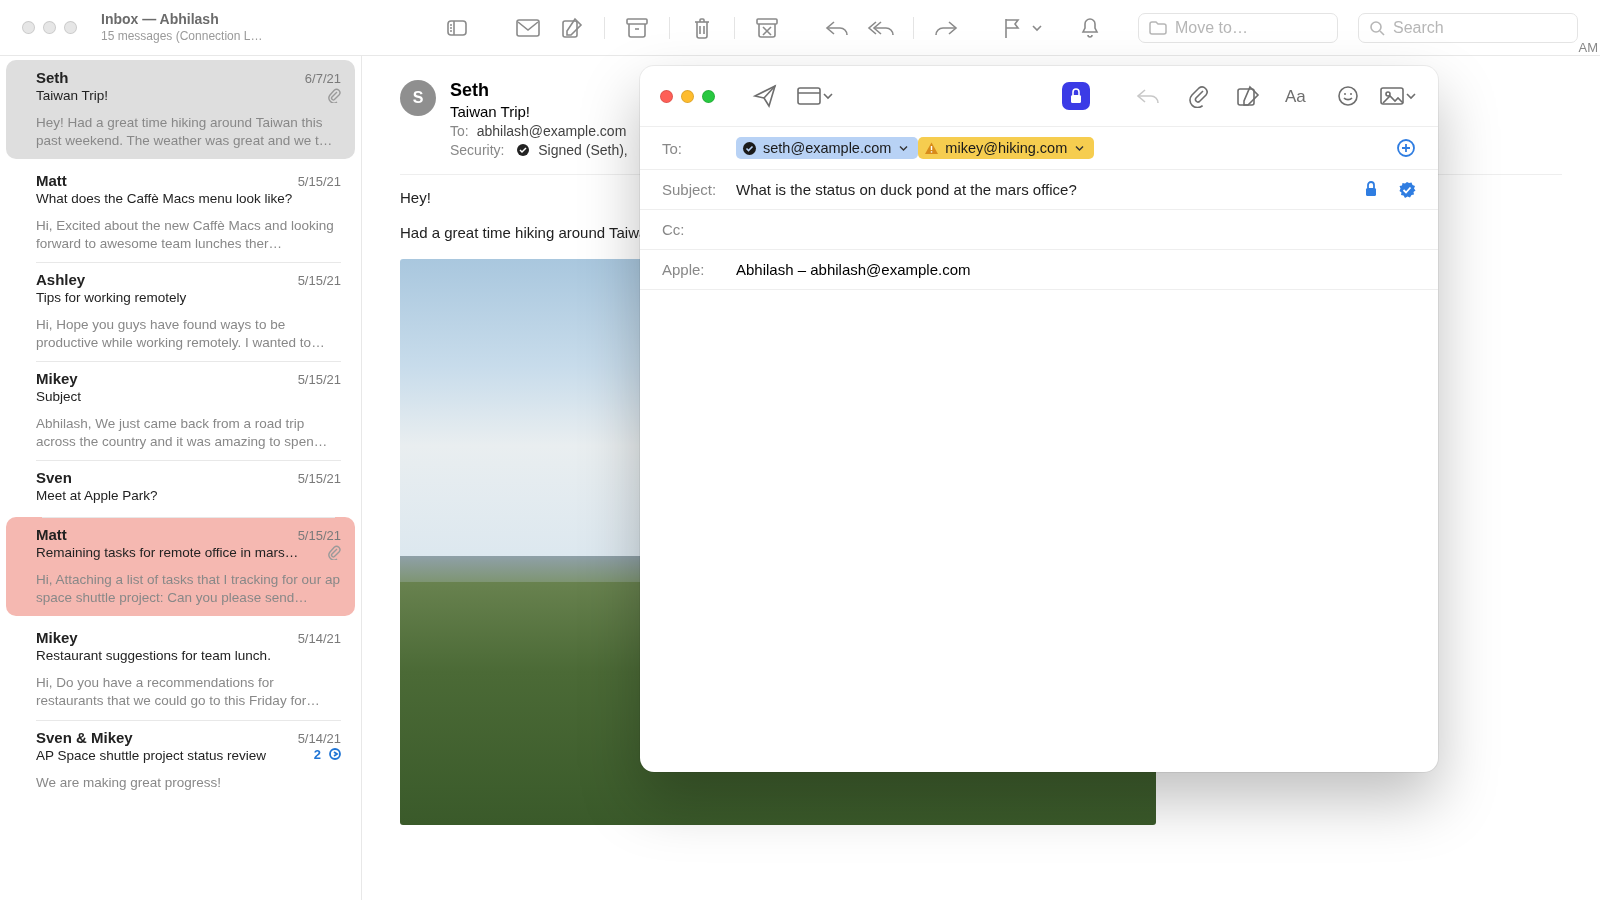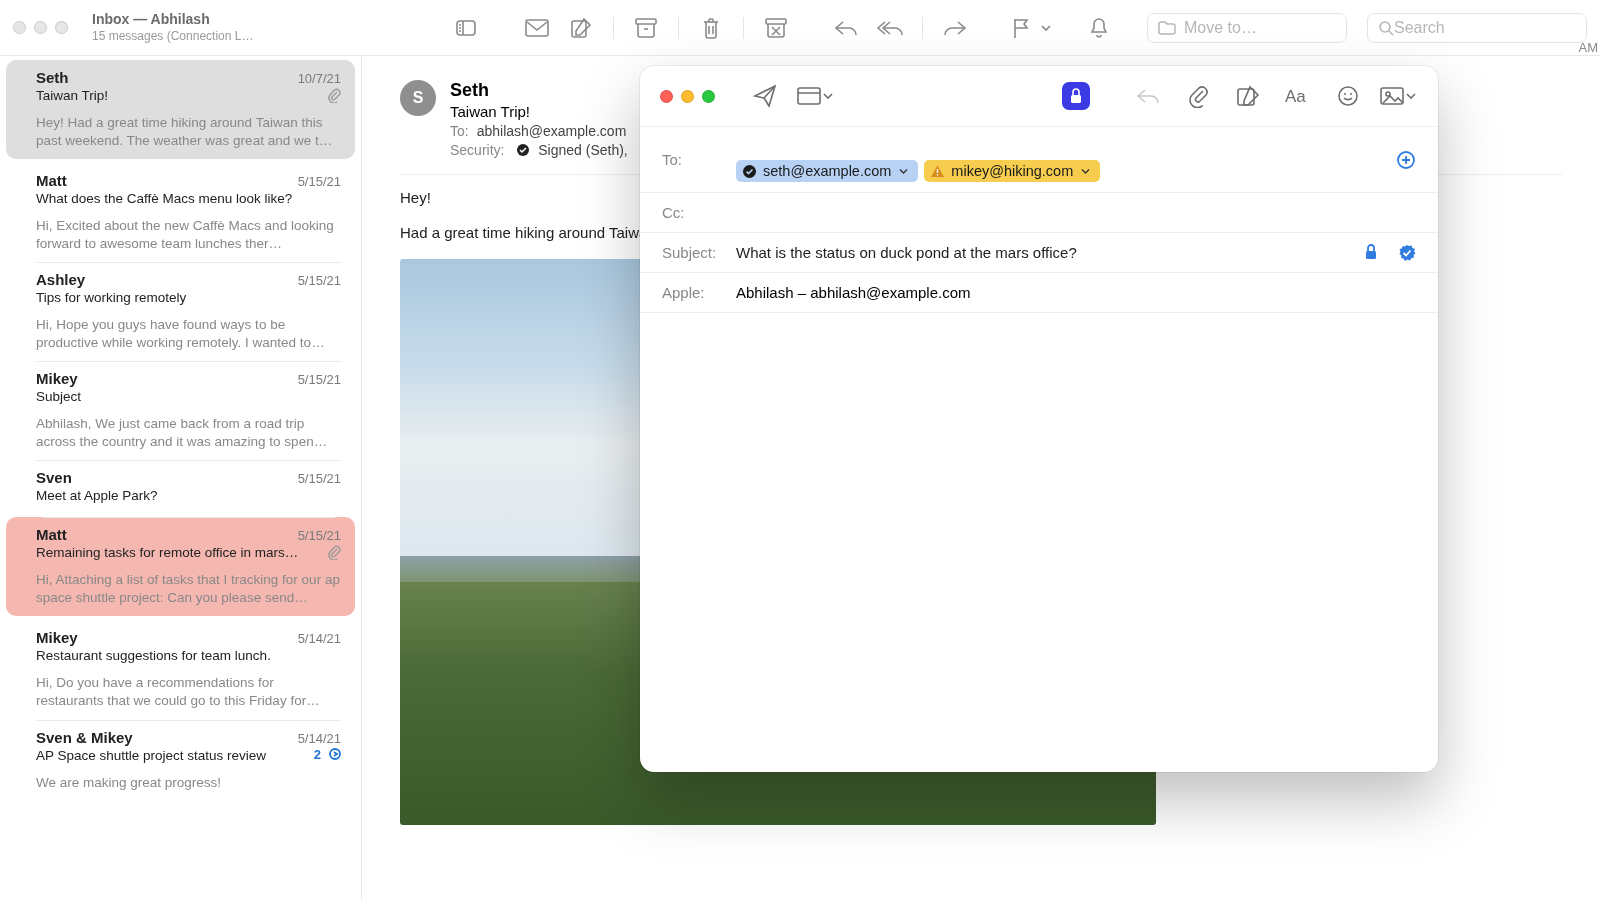--- a/index.html
+++ b/index.html
@@ -2,32 +2,32 @@
 <html><head>
 <meta charset="utf-8">
 <style>
 * { margin: 0; padding: 0; box-sizing: border-box; font-family: -apple-system, BlinkMacSystemFont, "Helvetica Neue", sans-serif; }
 body { width: 1600px; height: 900px; background: #fff; overflow: hidden; position: relative; -webkit-font-smoothing: antialiased; }
 
 
 .main-window { position: absolute; top: 0; left: 0; width: 100%; height: 100%; background: #fff; display: flex; flex-direction: column; border-radius: 12px; overflow: hidden; }
 
 
-.toolbar { height: 56px; display: flex; align-items: center; padding: 0 13px; border-bottom: 1px solid #e8e8e8; gap: 8px; }
+.toolbar { height: 56px; display: flex; align-items: center; padding: 0 22px; border-bottom: 1px solid #e8e8e8; gap: 8px; }
 .traffic-lights { display: flex; gap: 8px; margin-right: 16px; }
 .traffic-light { width: 13px; height: 13px; border-radius: 50%; border: 1px solid rgba(0,0,0,0.12); background: #e6e6e6; }
 .title-block { display: flex; flex-direction: column; line-height: 1.25; margin-right: auto; min-width: 220px; }
 .title-main { font-weight: 700; font-size: 14px; color: #6b6b6b; }
 .title-sub { font-size: 12px; color: #9a9a9a; }
 .sidebar-toggle { width: 30px; height: 30px; border-radius: 7px; display:flex; align-items:center; justify-content:center; color:#8b8b8b; margin-left:8px; }
 .tb-icon { color: #8a8a8a; width: 36px; height: 32px; display:flex; align-items:center; justify-content:center; }
 .tb-sep { width: 1px; height: 22px; background: #e4e4e4; margin: 0 6px; }
 .tb-flag { display:flex; align-items:center; gap:2px; }
 .move-to { display:flex; align-items:center; gap:8px; background:#fff; border:1px solid #e4e4e4; border-radius:7px; height:30px; padding:0 14px 0 10px; color:#b6b6b6; min-width: 200px; }
-.search { display:flex; align-items:center; background:#fff; border:1px solid #e4e4e4; border-radius:7px; height:30px; padding:0 14px 0 10px; color:#b6b6b6; min-width: 220px; margin-left: 12px; }
+.search { display:flex; align-items:center; gap:8px; background:#fff; border:1px solid #e4e4e4; border-radius:7px; height:30px; padding:0 14px 0 10px; color:#b6b6b6; min-width: 220px; margin-left: 12px; }
 
 
 .body { flex: 1; display: flex; overflow: hidden; }
 .message-list { width: 362px; border-right: 1px solid #e8e8e8; overflow: hidden; background:#fff; }
 .msg-item { padding: 9px 20px 10px 36px; position: relative; }
 .msg-item + .msg-item::before { content:""; position:absolute; top:0; left:36px; right:20px; height:1px; background:#e8e8e8; }
 .msg-line1 { display:flex; justify-content:space-between; align-items:baseline; }
 .msg-from { font-weight: 700; font-size: 15px; color:#222; }
 .msg-date { font-size: 13px; color:#7a7a7a; }
 .msg-subj-row { display:flex; align-items:center; gap:6px; }
@@ -62,21 +62,21 @@
 .compose { position:absolute; top:66px; left:640px; width:798px; height:706px; background:#fff; border-radius:14px; box-shadow: 0 28px 60px rgba(0,0,0,0.25), 0 0 0 1px rgba(0,0,0,0.06); display:flex; flex-direction:column; overflow:hidden; }
 .compose-toolbar { height:60px; display:flex; align-items:center; padding:0 20px; gap:10px; }
 .compose-traffic { display:flex; gap:8px; margin-right: 20px; }
 .tl-red { background:#fe5f57; } .tl-yel { background:#febc2e; } .tl-grn { background:#28c840; }
 .ctb-icon { width:40px; height:36px; display:flex; align-items:center; justify-content:center; color:#6e6e6e; }
 .ctb-spacer { flex:1; }
 .lock-btn { width:28px; height:28px; border-radius:7px; background:#3b3be6; display:flex; align-items:center; justify-content:center; color:#fff; }
 .compose-fields { border-top:1px solid #eee; }
 .cf-row { display:flex; align-items:center; padding: 10px 22px; border-bottom:1px solid #eee; gap: 12px; font-size:15px; min-height: 40px; }
 .cf-label { color:#888; min-width:62px; }
-.cf-recips { display:flex; gap:6px; flex:1;margin-top:23px; }
+.cf-recips { display:flex; flex:1; }
 .pill { display:inline-flex; align-items:center; gap:6px; padding:3px 10px 3px 6px; border-radius:5px; font-size:14.5px; }
 .pill-blue { background:#b8d2f5; color:#1a1a1a; }
 .pill-yellow { background:#f6cd4f; color:#1a1a1a; }
 .pill svg.chev { margin-left:2px; }
 .cf-add { margin-left:auto; color:#2f7de1; }
 .cf-subject input { border:0; outline:0; font-size:15px; flex:1; color:#222; }
 .cf-right-icons { display:flex; gap:20px; }
 .cf-right-icons .sec-lock { color:#2f7de1; }
 .cf-right-icons .sec-seal { color:#2f7de1; }
 .compose-body { flex:1; }
@@ -206,21 +206,21 @@
       <span>Search</span>
     </div>
   </div>
 
   <div class="body">
 
     <div class="message-list" id="msg-list">
         <div class="msg-item selected">
           <div class="msg-line1">
             <span class="msg-from">Seth</span>
-            <span class="msg-date">10/7/21</span>
+            <span class="msg-date">6/7/21</span>
           </div>
           <div class="msg-subj-row">
             <span class="msg-subj">Taiwan Trip!</span>
             <svg class="attach-icon" width="14" height="16" viewBox="0 0 14 16" fill="none" stroke="#9a9a9a" stroke-width="1.4">
               <path d="M10 5 L5 10 a1.7 1.7 0 0 0 2.4 2.4 L12 8 a3.4 3.4 0 0 0 -4.8 -4.8 L3 8 a5 5 0 0 0 7 7"></path>
             </svg>
           </div>
           <div class="msg-prev">Hey! Had a great time hiking around Taiwan this past weekend. The weather was great and we t…</div>
         </div>
         <div class="msg-item">
@@ -439,40 +439,40 @@
           </span>
         </div>
       <span class="cf-add">
         <svg width="20" height="20" viewBox="0 0 20 20" fill="none" stroke="#2f7de1" stroke-width="1.8">
             <circle cx="10" cy="10" r="8"></circle>
             <line x1="10" y1="6" x2="10" y2="14"></line>
             <line x1="6" y1="10" x2="14" y2="10"></line>
           </svg>
       </span>
     </div>
-    <div class="cf-row">
-      <span class="cf-label">Cc:</span>
-    </div>
     <div class="cf-row cf-subject">
       <span class="cf-label">Subject:</span>
       <input type="text" value="What is the status on duck pond at the mars office?" style="">
       <div class="cf-right-icons">
         <span class="sec-lock">
           <svg width="14" height="16" viewBox="0 0 14 16" fill="#2f7de1">
               <rect x="2" y="7" width="10" height="8" rx="1.5"></rect>
               <path d="M4 7 V4 a3 3 0 0 1 6 0 V7" fill="none" stroke="#2f7de1" stroke-width="1.8"></path>
             </svg>
         </span>
         <span class="sec-seal">
           <svg width="18" height="18" viewBox="0 0 18 18" fill="#2f7de1">
               <path d="M9 1 L11 2 L13.5 1.5 L14.5 4 L17 5 L16 7.5 L17.5 9.5 L15.5 11 L16 13.5 L13.5 14 L12 16.5 L9.5 15.5 L7 17 L5.5 14.5 L3 14 L3.5 11.5 L1.5 10 L2.5 7.5 L1.5 5 L4 4.5 L4.5 2 L7 2.5 Z"></path>
               <path d="M5.5 9 L8 11.5 L12.5 6.5" stroke="#fff" stroke-width="1.8" fill="none"></path>
             </svg>
         </span>
       </div>
     </div>
     <div class="cf-row">
+      <span class="cf-label">Cc:</span>
+    </div>
+    <div class="cf-row">
       <span class="cf-label">Apple:</span>
       <span>Abhilash – abhilash@example.com</span>
     </div>
   </div>
   <div class="compose-body"></div>
 </div>
 
 </body></html>

